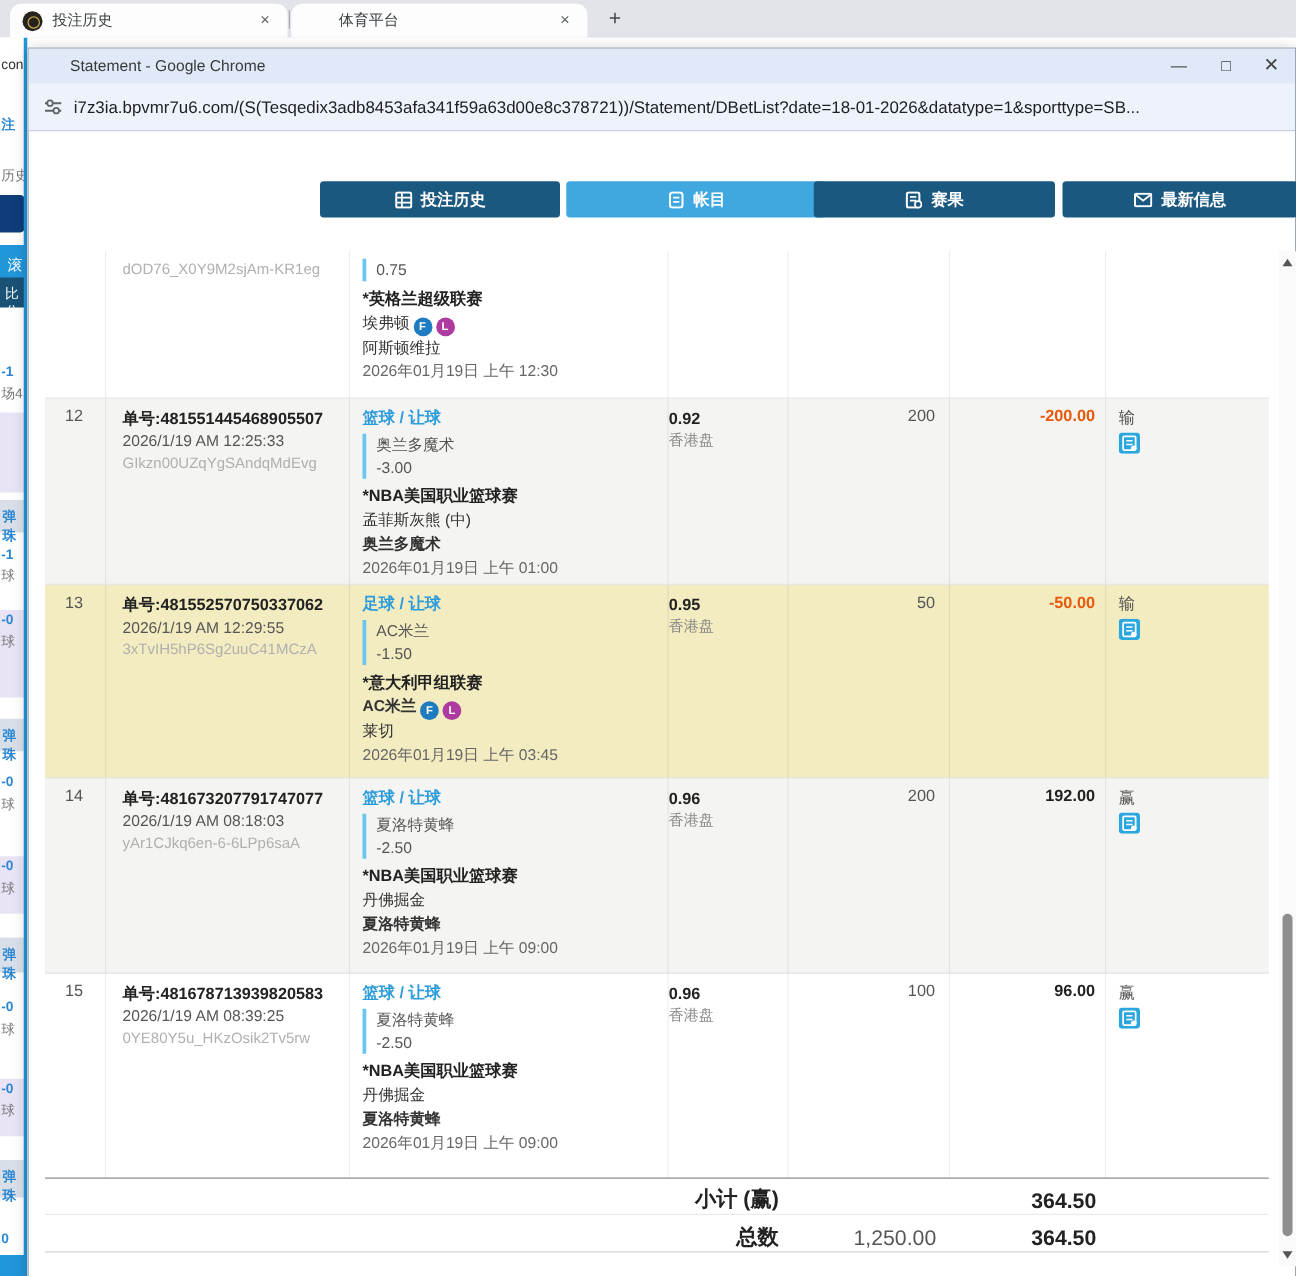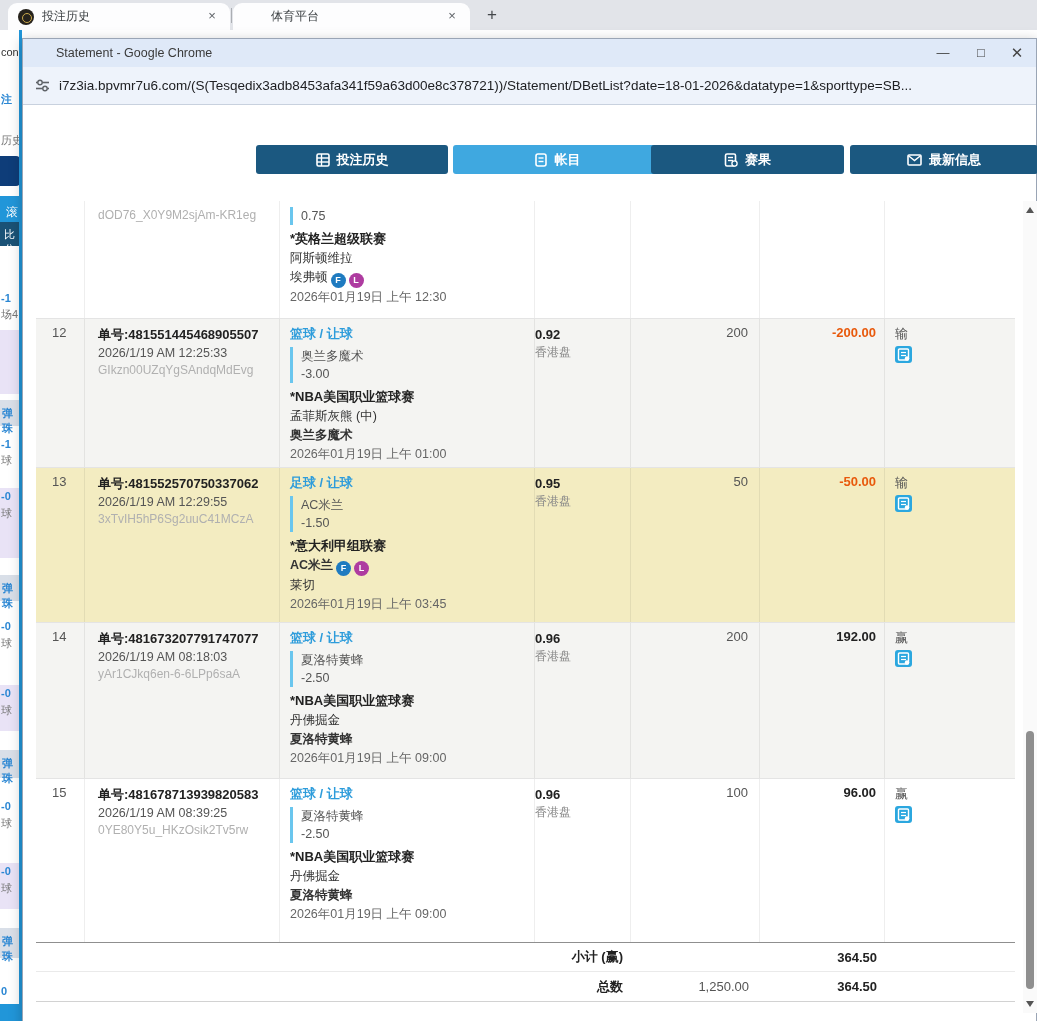--- a/index.html
+++ b/index.html
@@ -91,21 +91,21 @@
   .neg { color:#E8590C !important; }
   .badge { display:inline-block; width:15px; height:15px; border-radius:50%; color:#fff;
     font-size:9px; font-weight:bold; text-align:center; line-height:15px; vertical-align:-2px; margin-left:3px; }
   .badge.f { background:#1F7BC0; } .badge.l { background:#AE3BA0; }
   .slipicon { margin-top:3px; cursor:pointer; display:block; }
 
   #row-partial { min-height:118px; }
   #row-12 { min-height:149px; } #row-13 { min-height:155px; }
   #row-14 { min-height:156px; } #row-15 { min-height:163px; border-bottom:none; }
 
-  .sumrow { display:flex; width:979px; height:30px; align-items:center; font-size:13px; }
+  .sumrow { display:flex; width:979px; height:30px; align-items:flex-end; font-size:17px; }
   #sum1 { border-top:1px solid #8F8F8F; border-bottom:1px solid #EAEAEA; }
   #sum2 { border-bottom:1px solid #D2D2D2; }
   .sl { width:595px; text-align:right; font-weight:bold; color:#222; padding-right:8px; }
   .sv5 { width:129px; text-align:right; padding-right:11px; color:#555; }
   .sv6 { width:125px; text-align:right; padding-right:8px; font-weight:bold; color:#222; }
   .sv7 { width:130px; }
 
   
   #vscroll { position:absolute; left:1000px; top:162px; width:14px; height:812px; background:#FAFAFA; }
   .sarrow { position:absolute; left:0; width:14px; height:14px; }
@@ -225,22 +225,22 @@
     <div class="trow" id="row-partial">
       <div class="c c1"></div>
       <div class="c c2">
         <div class="refid">dOD76_X0Y9M2sjAm-KR1eg</div>
       </div>
       <div class="c c3">
         <div class="pickblock" style="margin-top:0">
           <div>0.75</div>
         </div>
         <div class="league">*英格兰超级联赛</div>
+        <div class="team"><span>埃弗顿</span><span class="badge f">F</span><span class="badge l">L</span></div>
         <div class="team">阿斯顿维拉</div>
-        <div class="team"><span>埃弗顿</span><span class="badge f">F</span><span class="badge l">L</span></div>
         <div class="mtime">2026年01月19日 上午 12:30</div>
       </div>
       <div class="c c4"></div>
       <div class="c c5"></div>
       <div class="c c6"></div>
       <div class="c c7"></div>
     </div>
 
     <div class="trow bg-gray" id="row-12">
       <div class="c c1">12</div>

